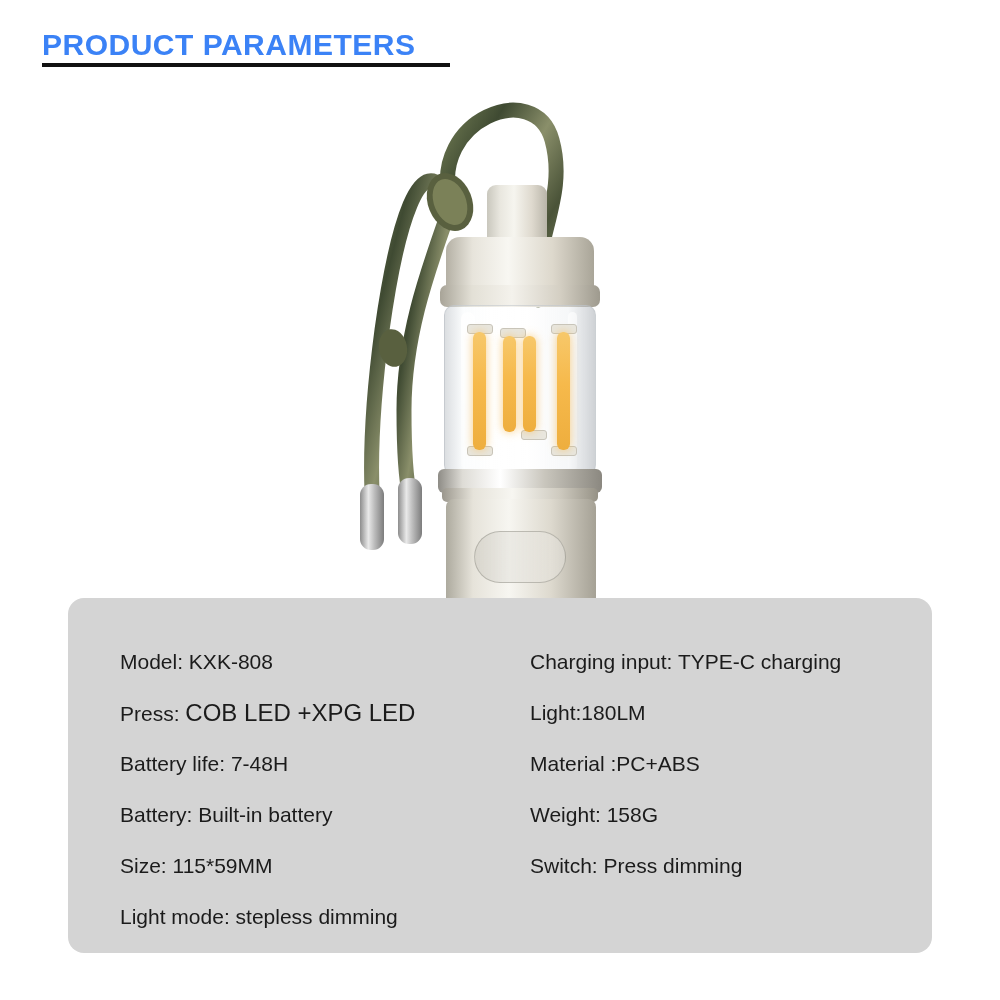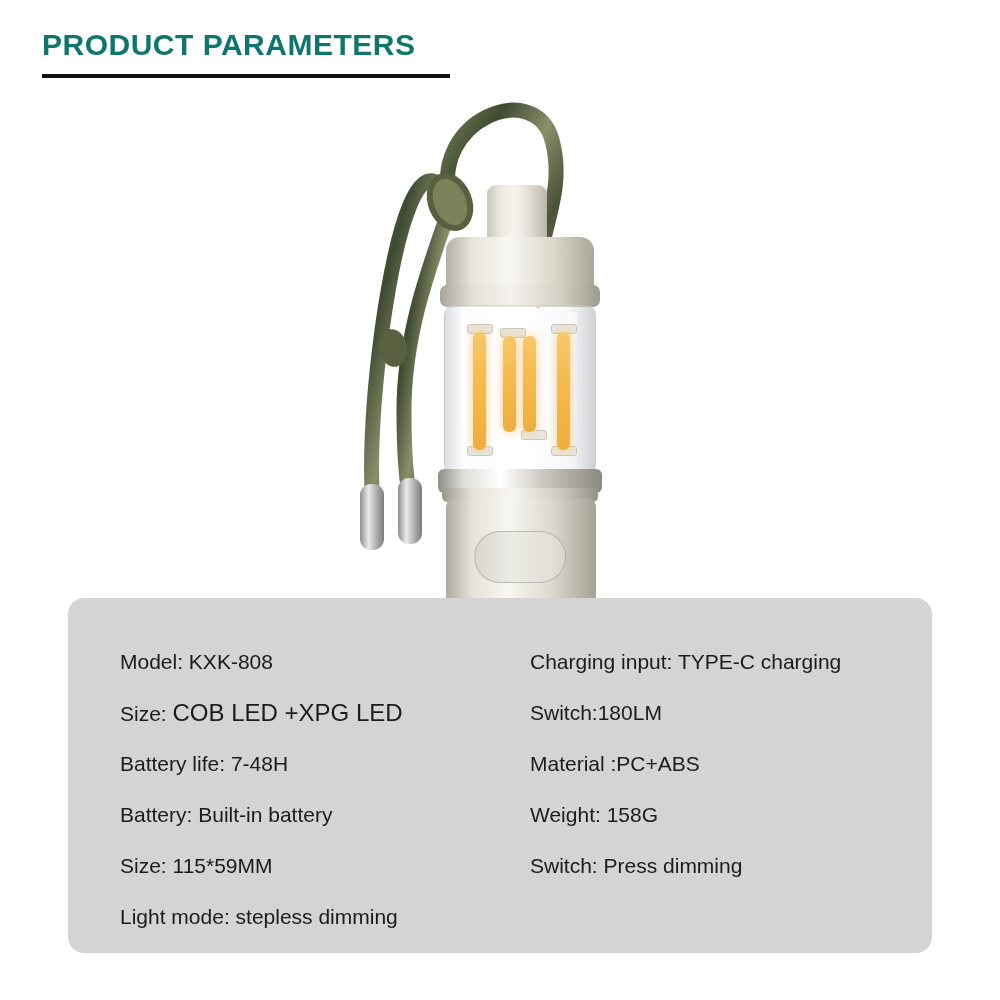--- a/index.html
+++ b/index.html
@@ -19,22 +19,22 @@
   .header {
     position: absolute;
     top: 28px;
     left: 42px;
     width: 420px;
   }
   .header-title {
     font-size: 30px;
     font-weight: bold;
     letter-spacing: 0.5px;
-    color: #0f766e;
-    padding-bottom: 11px;
+    color: #3b82f6;
+    padding-bottom: 0;
     line-height: 1.15;
   }
   .header-rule {
     height: 4px;
     background: #111111;
     width: 408px;
   }
 
   
   .product-area {
@@ -309,22 +309,22 @@
     </div>
   </div>
 </div>
 
 <div class="params-panel">
   <div class="params-grid">
 
     <div class="param-cell">Model: KXK-808</div>
     <div class="param-cell">Charging input: TYPE-C charging</div>
 
-    <div class="param-cell"><span>Size: </span><span class="small">COB LED +XPG LED</span></div>
-    <div class="param-cell">Switch:180LM</div>
+    <div class="param-cell"><span>Press: </span><span class="small">COB LED +XPG LED</span></div>
+    <div class="param-cell">Light:180LM</div>
 
     <div class="param-cell">Battery life: 7-48H</div>
     <div class="param-cell">Material :PC+ABS</div>
 
     <div class="param-cell">Battery: Built-in battery</div>
 
     <div class="param-cell">Weight: 158G</div>
     <div class="param-cell">Size: 115*59MM</div>
 
     <div class="param-cell">Switch: Press dimming</div>

